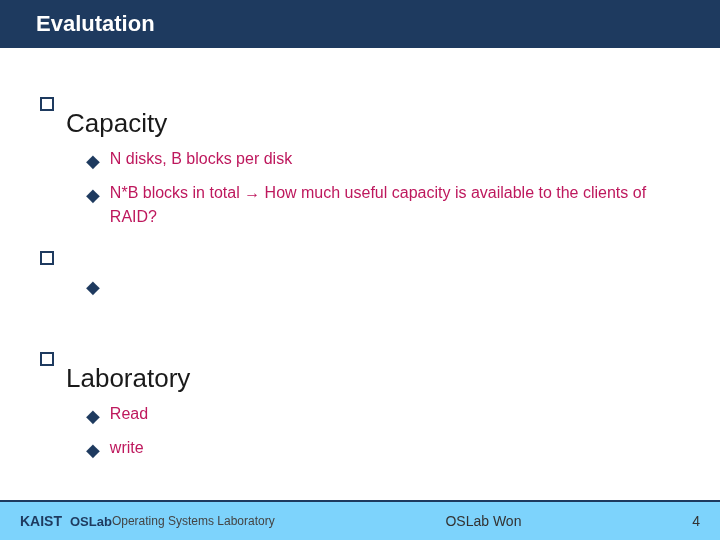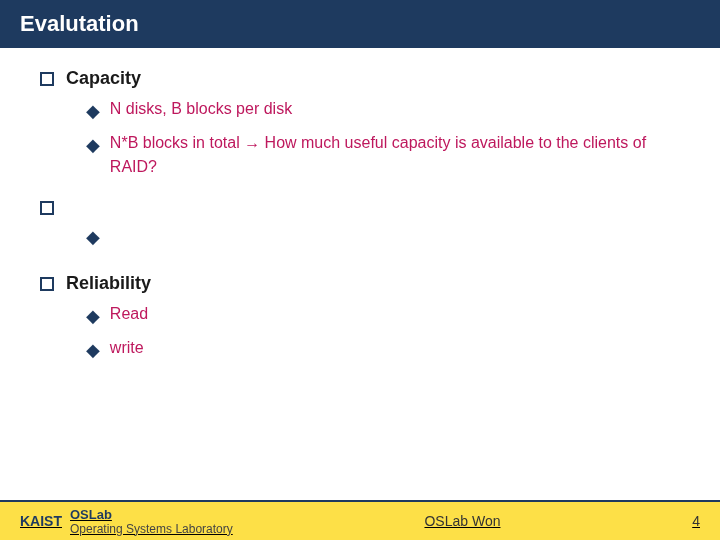--- a/index.html
+++ b/index.html
@@ -12,21 +12,21 @@
       width: 720px;
       height: 540px;
       font-family: 'Arial', sans-serif;
       background: #ffffff;
       overflow: hidden;
     }
 
     .header {
       background: #1e3a5f;
       color: white;
-      padding: 12px 20px;
+      padding: 12px 36px;
       height: 48px;
       display: flex;
       align-items: center;
     }
 
     .header-title {
       font-size: 22px;
       font-weight: bold;
       color: #ffffff;
     }
@@ -50,23 +50,24 @@
     .section-bullet {
       width: 14px;
       height: 14px;
       border: 2px solid #1e3a5f;
       background: white;
       margin-right: 12px;
       flex-shrink: 0;
     }
 
     .section-title {
-      font-size: 18px;
-      font-weight: bold;
+      font-size: 26px;
+      font-weight: normal;
       color: #1a1a1a;
+      margin-top: 40px;
     }
 
     .sub-items {
       padding-left: 46px;
     }
 
     .sub-item {
       display: flex;
       align-items: flex-start;
       margin-bottom: 6px;
@@ -87,27 +88,26 @@
       font-size: 16px;
       color: #be185d;
     }
 
     .footer {
       position: absolute;
       bottom: 0;
       left: 0;
       right: 0;
       height: 40px;
-      background: #fde047;
+      background: #7dd3fc;
       border-top: 2px solid #1e3a5f;
       display: flex;
       align-items: center;
       justify-content: space-between;
       padding: 0 20px;
-      text-decoration: underline;
     }
 
     .footer-left {
       display: flex;
       align-items: center;
       gap: 8px;
     }
 
     .kaist-logo {
       display: flex;
@@ -137,21 +137,21 @@
       color: #333;
     }
 
     .footer-right {
       font-size: 14px;
       color: #333;
     }
 
     .oslab-block {
       display: flex;
-      flex-direction: column;
+      flex-direction: row;
     }
   </style>
 </head>
 <body>
 
 <div class="header">
   <span class="header-title">Evalutation</span>
 </div>
 
 <div class="main-content">
@@ -180,21 +180,21 @@
     <div class="sub-items">
       <div class="sub-item">
         <span class="sub-bullet">◆</span>
       </div>
     </div>
   </div>
 
   <div class="section">
     <div class="section-header">
       <div class="section-bullet"></div>
-      <span class="section-title">Reliability</span>
+      <span class="section-title">Laboratory</span>
     </div>
     <div class="sub-items">
       <div class="sub-item">
         <span class="sub-bullet">◆</span>
         <span class="sub-text">Read</span>
       </div>
       <div class="sub-item">
         <span class="sub-bullet">◆</span>
         <span class="sub-text">write</span>
       </div>

